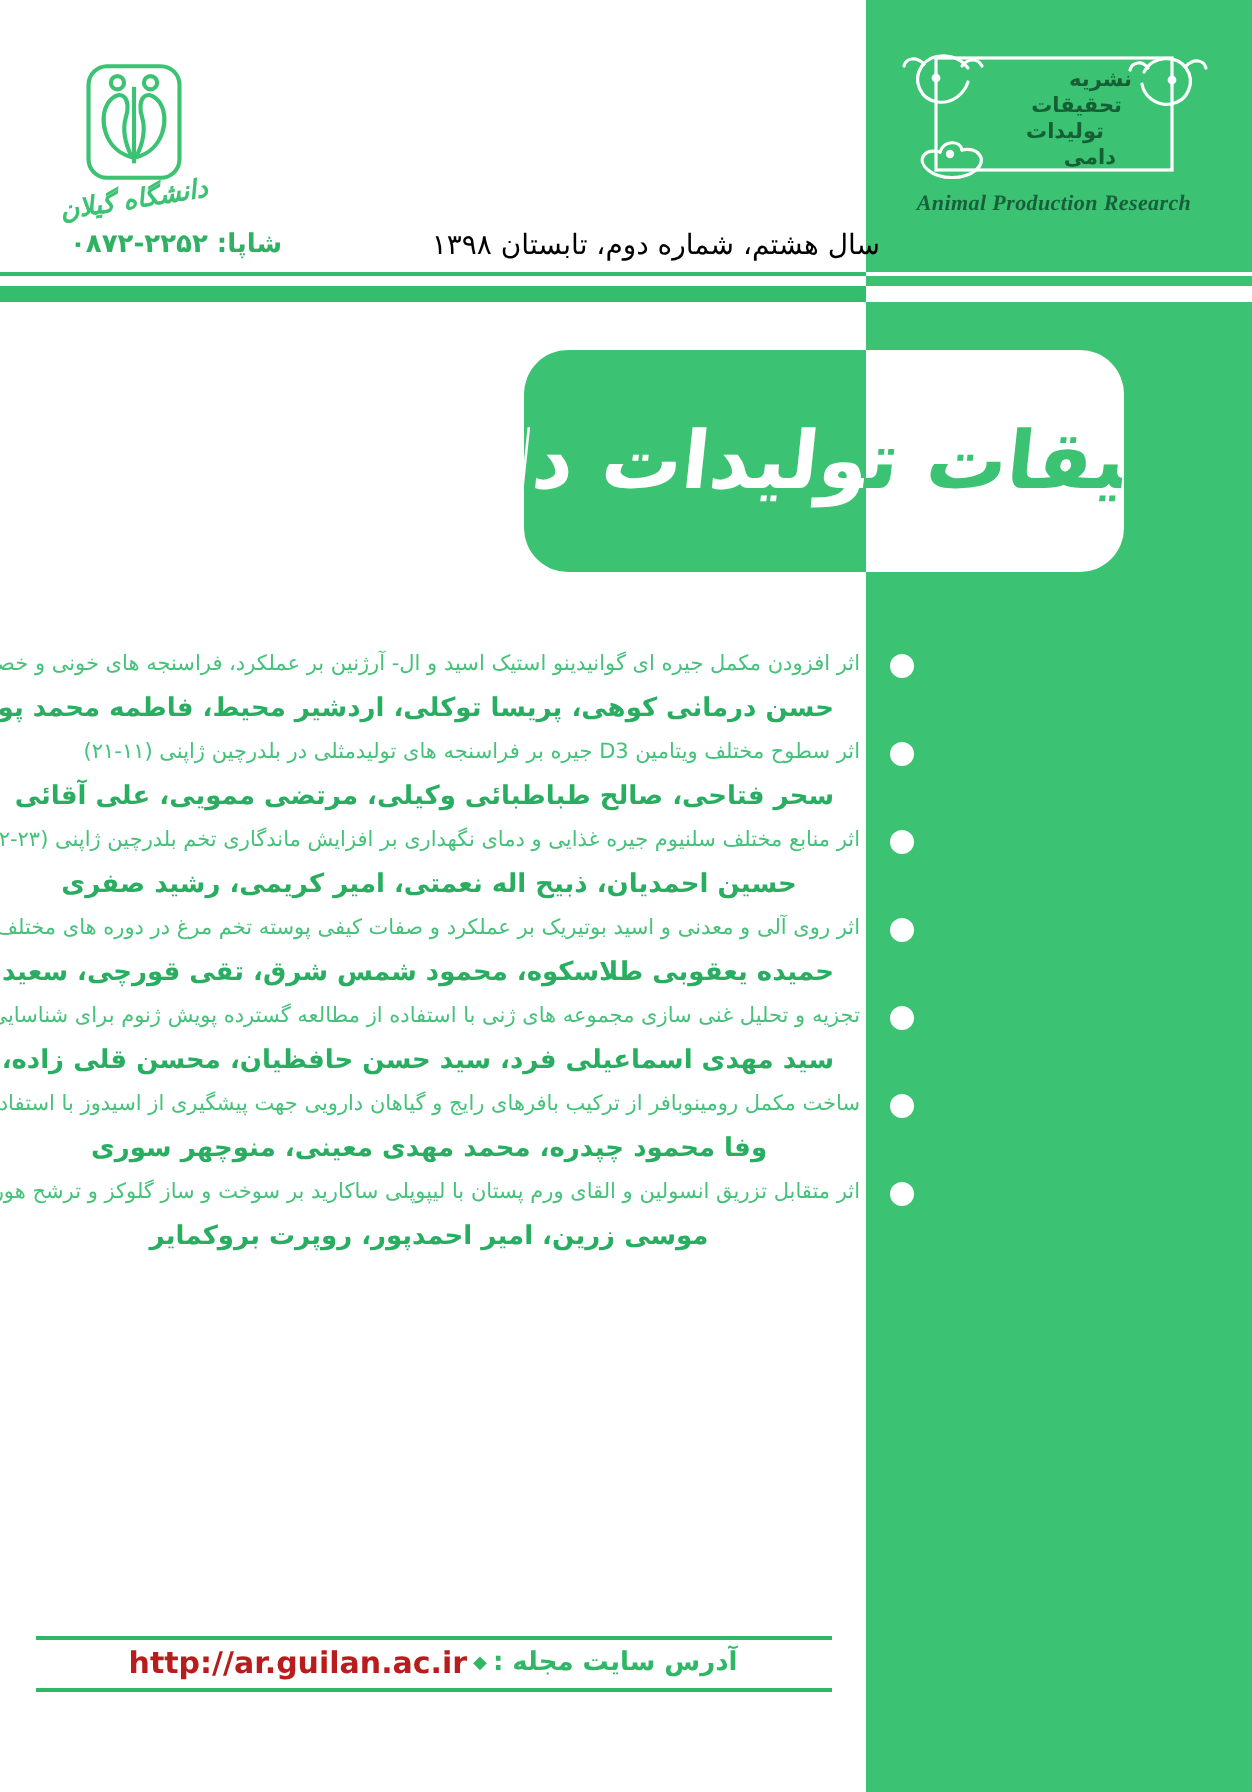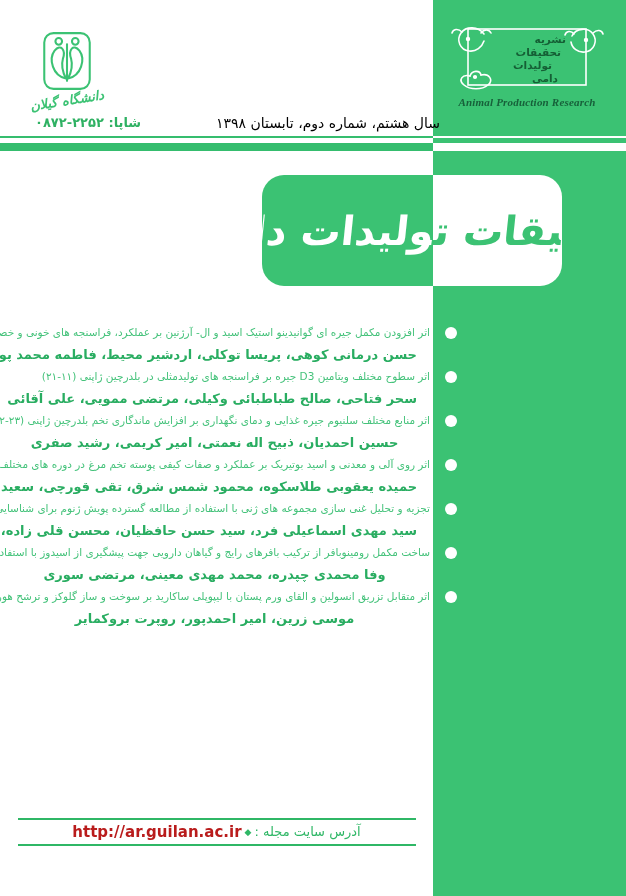--- a/index.html
+++ b/index.html
@@ -67,21 +67,21 @@
     position:absolute;right:-27px;top:1px;width:12px;height:12px;border-radius:50%;background:#ffffff;
   }
 
   
   .footer-line{position:absolute;left:18px;width:398px;height:2px;background:#2fb766;}
   .fl-top{top:818px;} .fl-bottom{top:844px;}
   .footer-text{
     position:absolute;left:0;top:821px;width:433px;height:22px;text-align:center;direction:rtl;
     white-space:nowrap;
   }
-  .site-label{color:#2fb766;font-weight:normal;font-size:13px;vertical-align:middle;}
+  .site-label{color:#2fb766;font-weight:bold;font-size:13px;vertical-align:middle;}
   .diamond{color:#2fb766;font-size:9px;vertical-align:middle;padding:0 3px;}
   .site-url{color:#b91c1c;font-weight:bold;font-size:15px;vertical-align:middle;direction:ltr;unicode-bidi:embed;}
 </style>
 </head>
 <body>
 
 <div class="page">
 
   <div class="band"></div>
 
@@ -169,21 +169,21 @@
 
     <div class="entry">
       <span class="bullet"></span>
       <div class="entry-title">تجزیه و تحلیل غنی سازی مجموعه های ژنی با استفاده از مطالعه گسترده پویش ژنوم برای شناسایی ژن ها و مسیرهای زیستی مرتبط با دوقلوزایی در گوسفند بلوچی (۶۳-۸۰)</div>
       <div class="entry-authors">سید مهدی اسماعیلی فرد، سید حسن حافظیان، محسن قلی زاده، رستم عبدالهی آرپناهی</div>
     </div>
 
     <div class="entry">
       <span class="bullet"></span>
       <div class="entry-title">ساخت مکمل رومینوبافر از ترکیب بافرهای رایج و گیاهان دارویی جهت پیشگیری از اسیدوز با استفاده از جیره پر کنسانتره در شرایط برون تنی (۸۱-۹۱)</div>
-      <div class="entry-authors">وفا محمدی چپدره، محمد مهدی معینی، مرتضی سوری</div>
+      <div class="entry-authors">وفا محمود چپدره، محمد مهدی معینی، منوچهر سوری</div>
     </div>
 
     <div class="entry">
       <span class="bullet"></span>
       <div class="entry-title">اثر متقابل تزریق انسولین و القای ورم پستان با لیپوپلی ساکارید بر سوخت و ساز گلوکز و ترشح هورمون گلوکاگون در گاوهای شیری (۹۳-۱۰۲)</div>
       <div class="entry-authors">موسی زرین، امیر احمدپور، روپرت بروکمایر</div>
     </div>
   </div>
 
   <div class="footer-line fl-top"></div>

